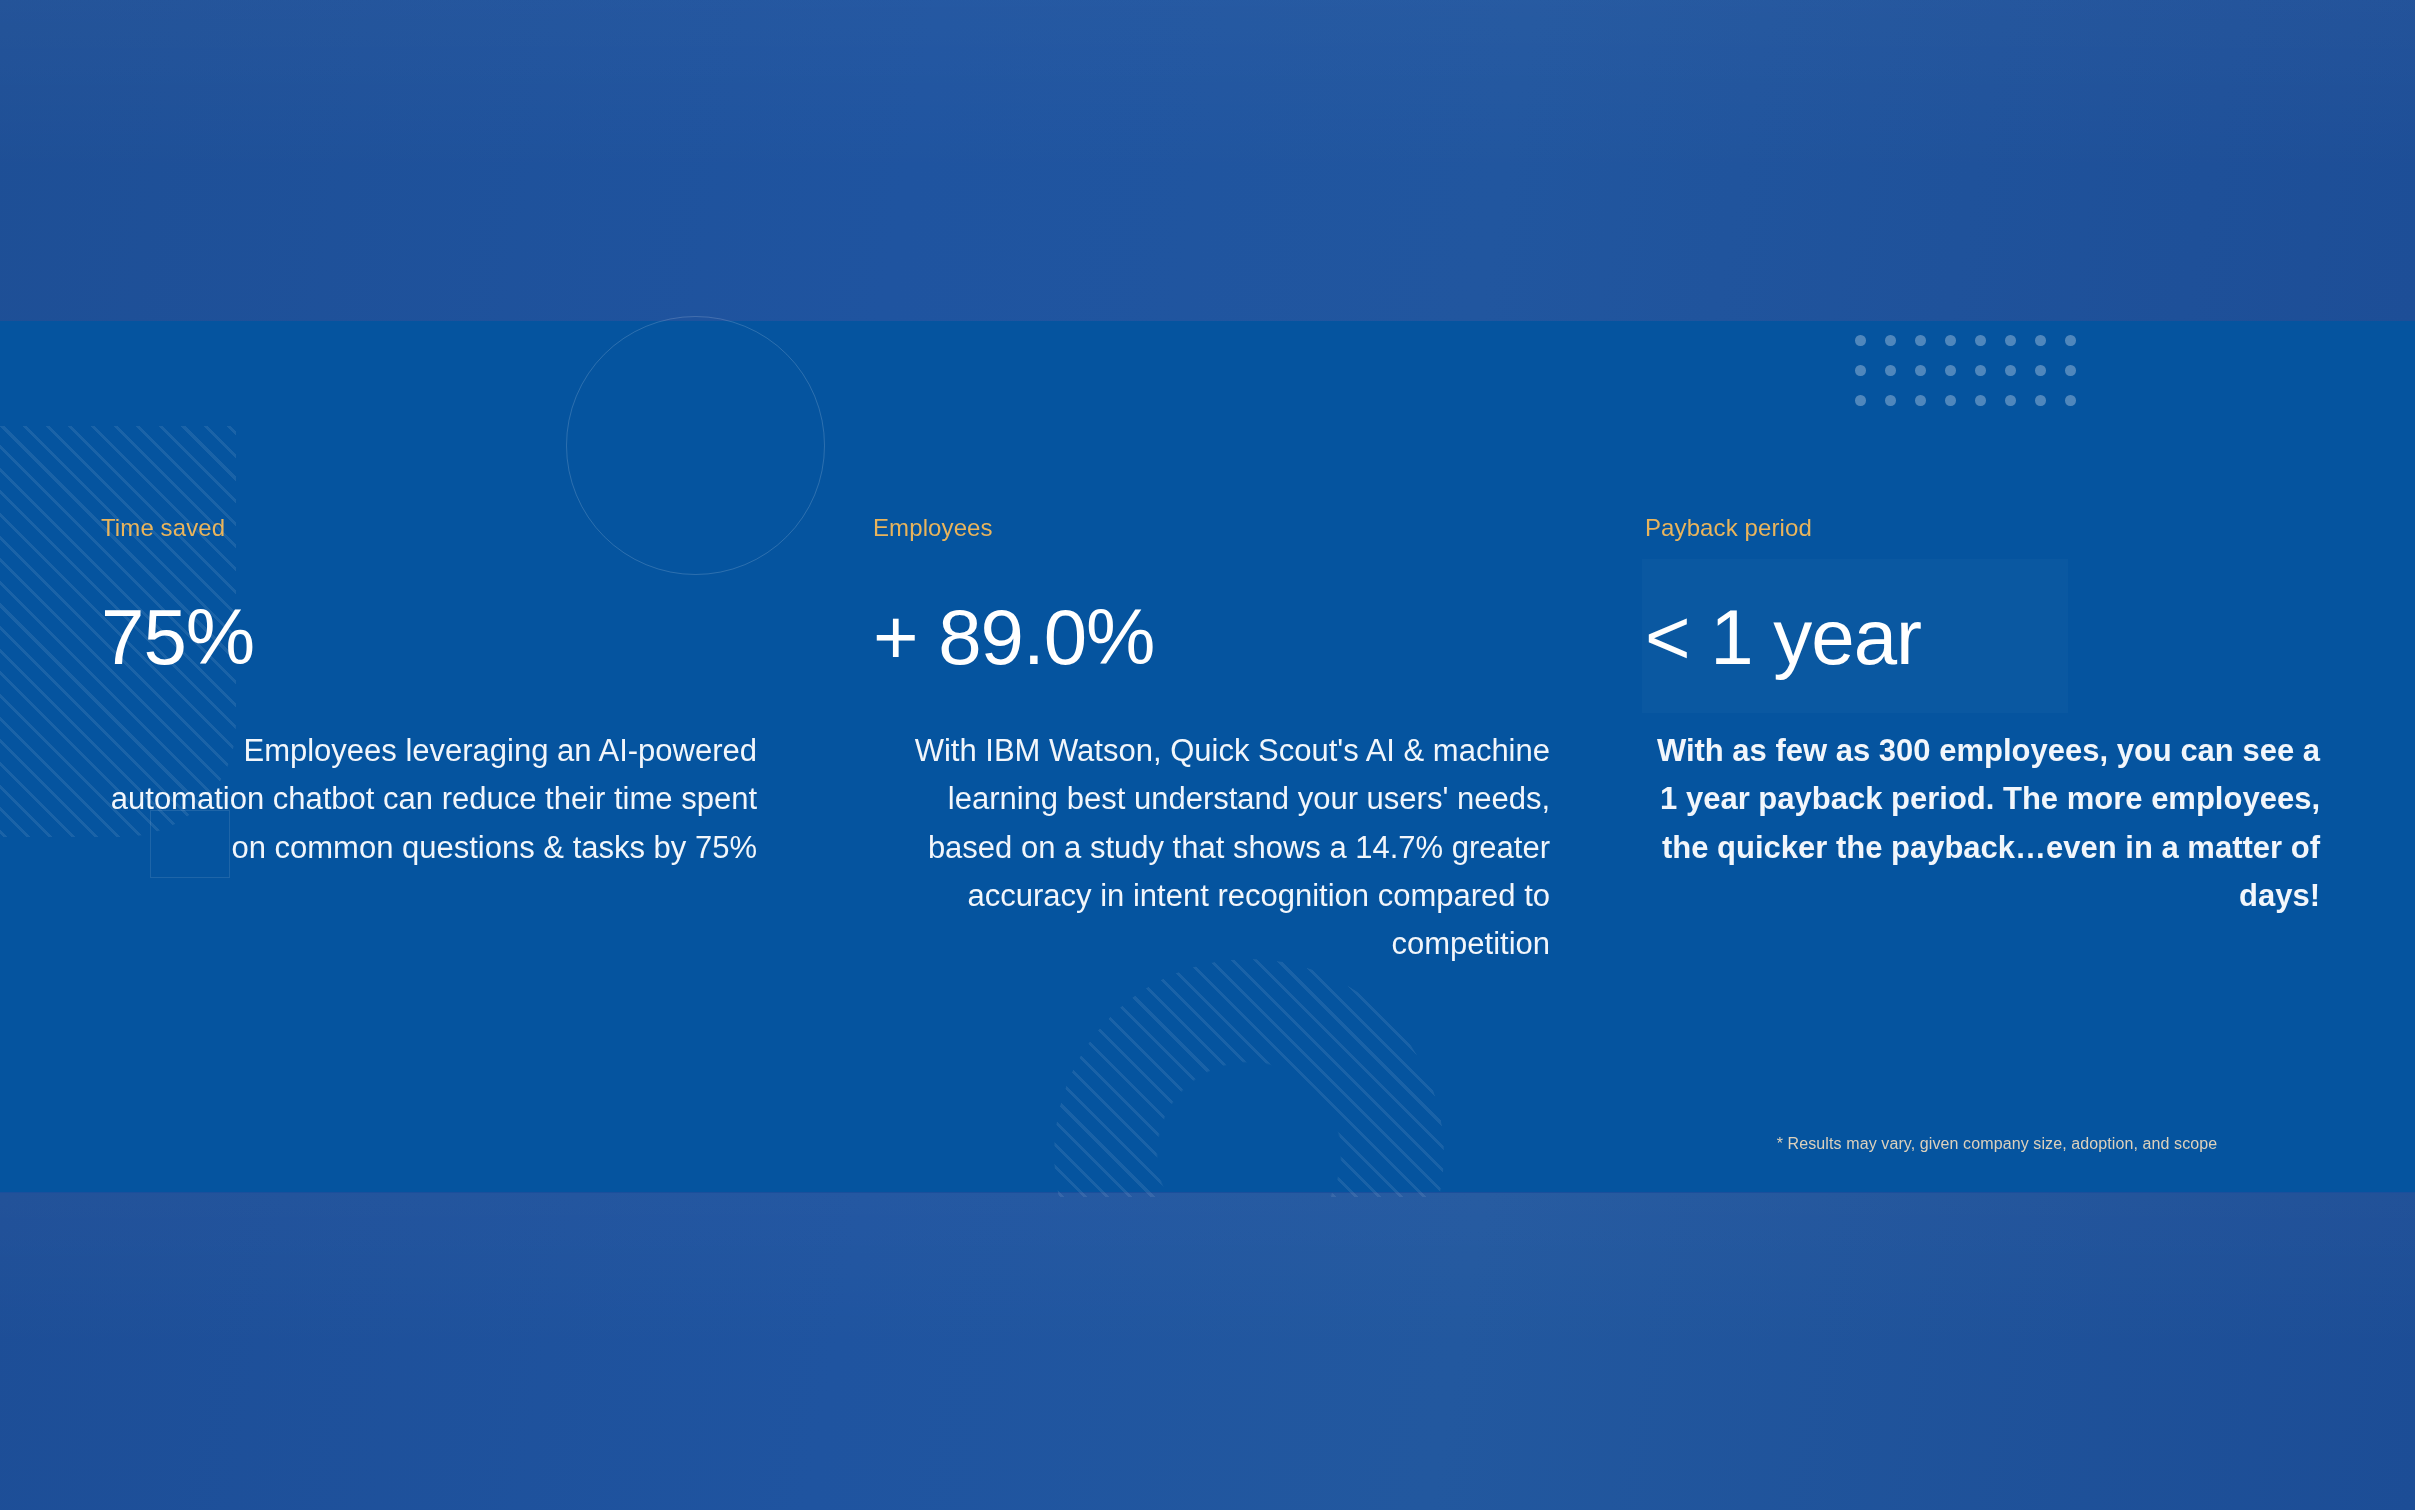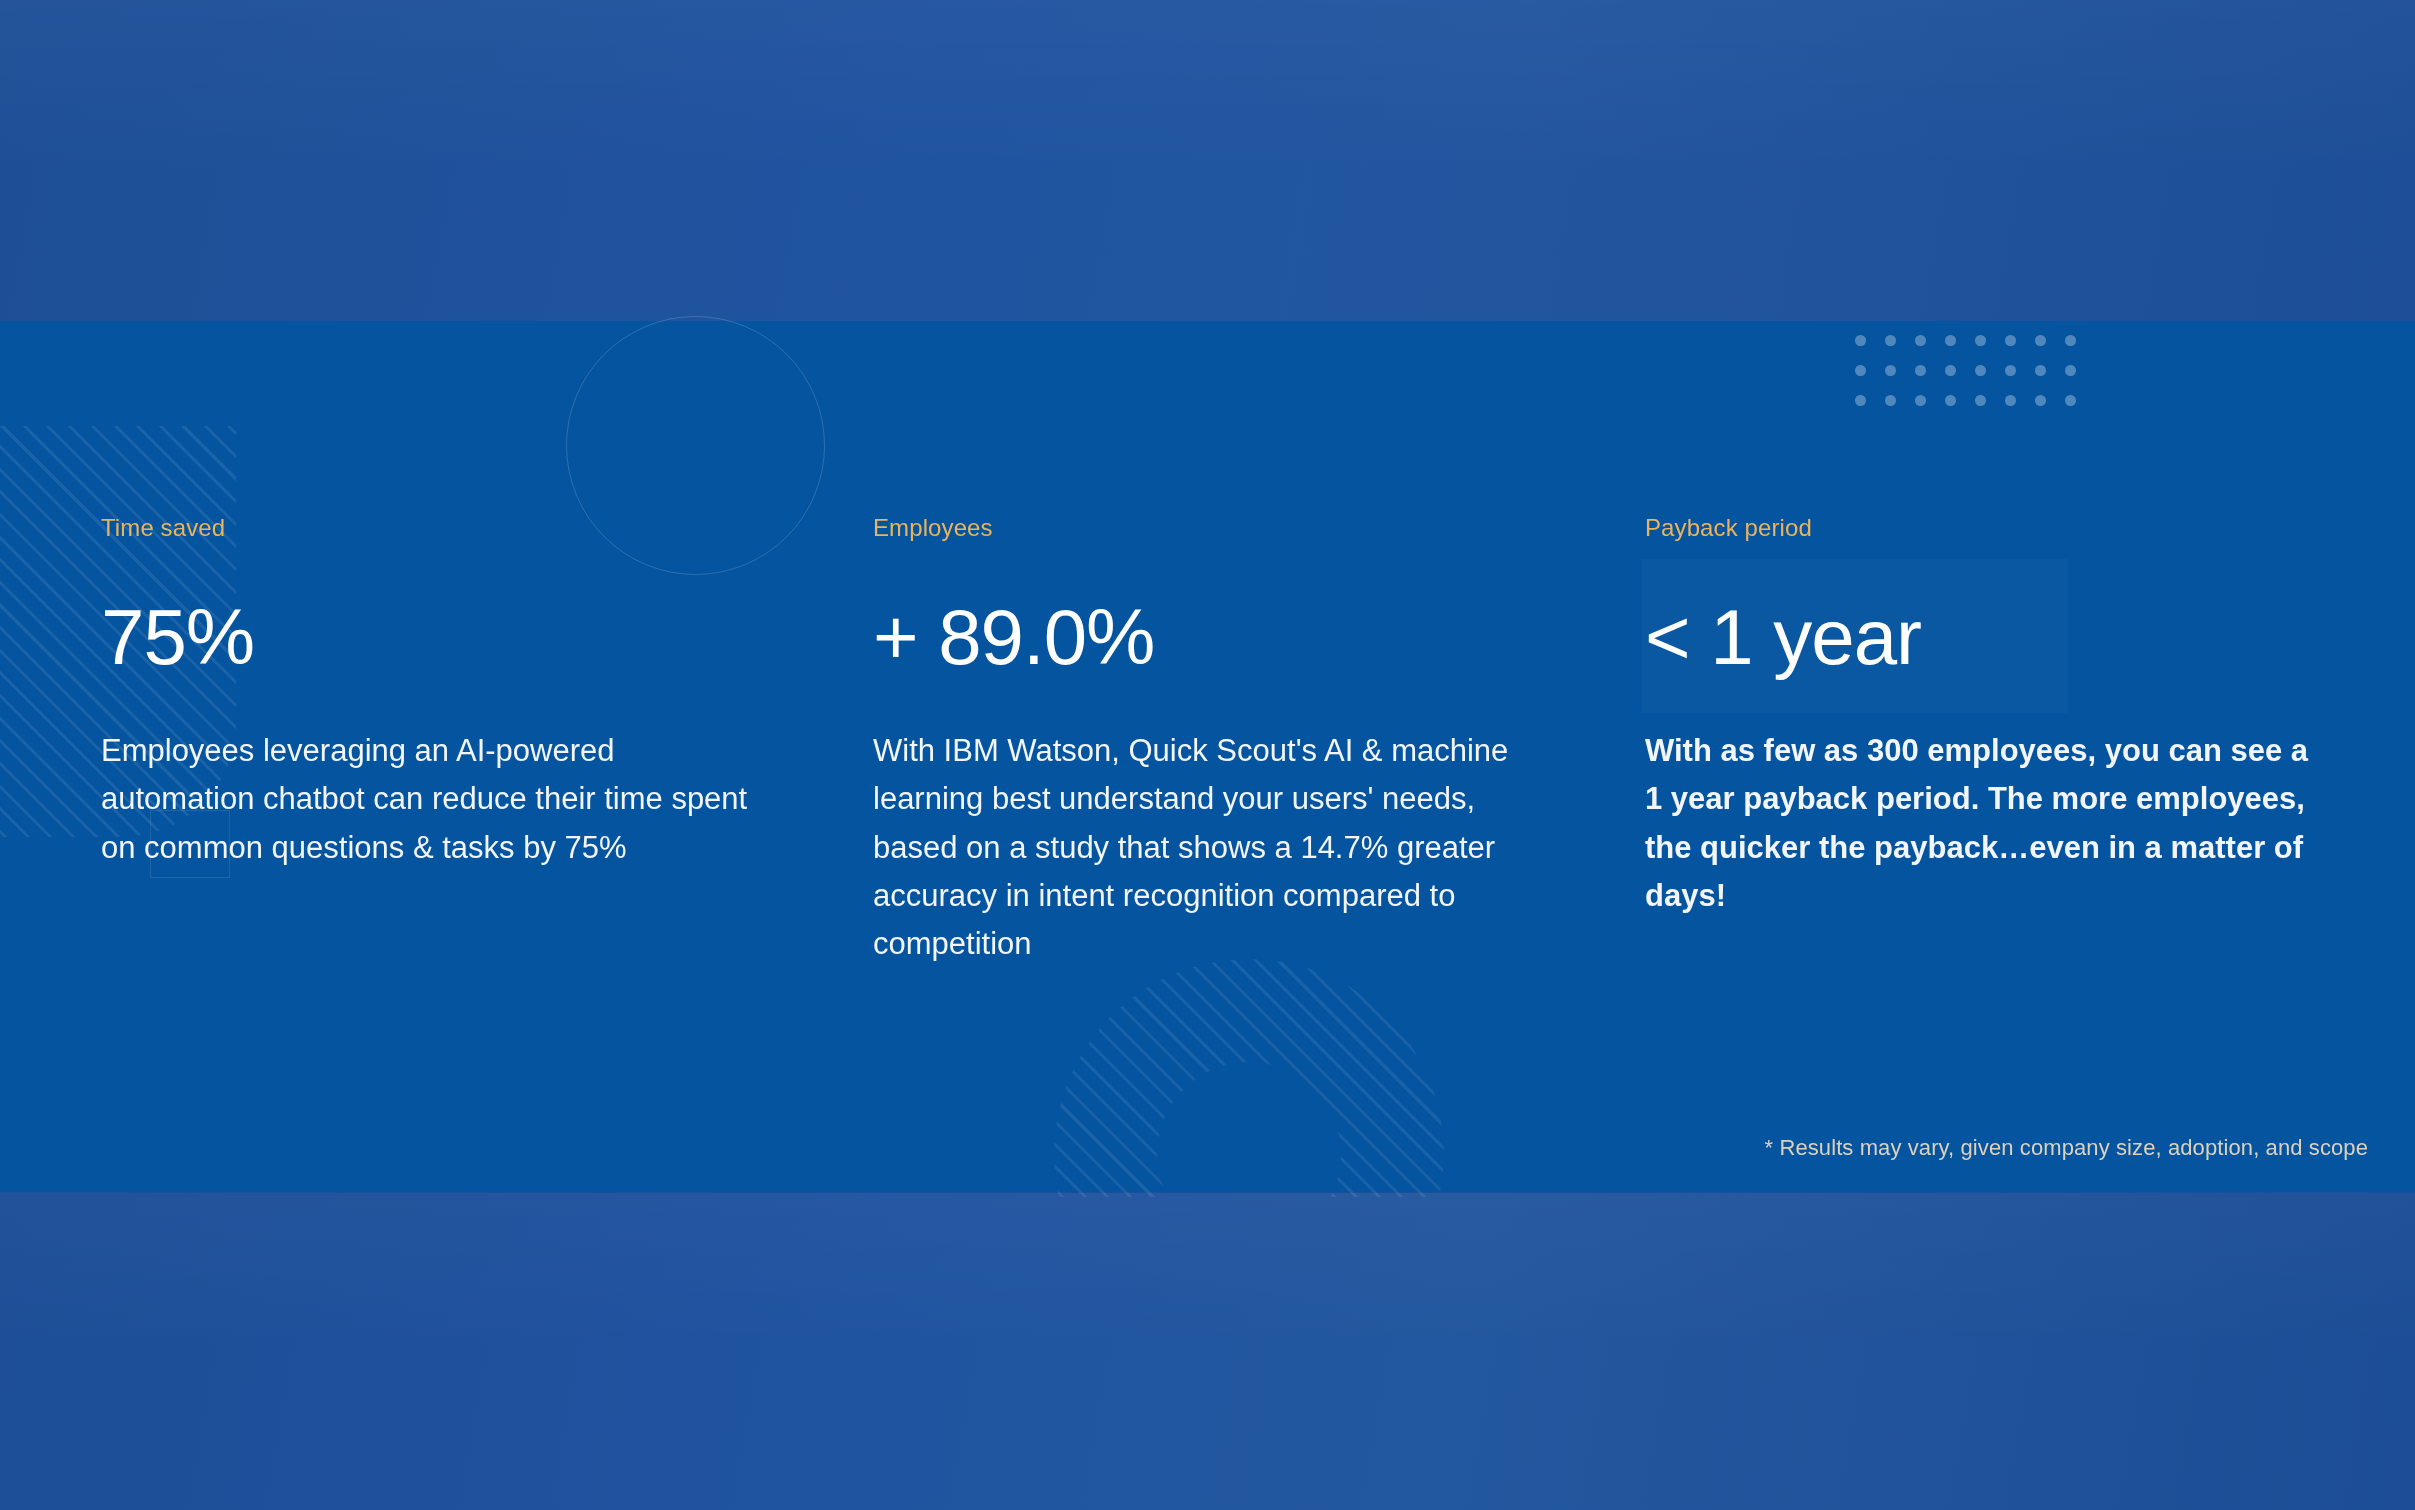--- a/index.html
+++ b/index.html
@@ -93,30 +93,30 @@
   }
   .stat-value{
     position:absolute; top:277px;
     color:#ffffff;
     font-size:78px; font-weight:400; letter-spacing:-1px;
     white-space:nowrap; line-height:1;
   }
   .stat-desc{
     position:absolute; top:406px;
     color:#f2f6fb;
-    font-size:31px; font-weight:400; line-height:1.56;
+    font-size:31px; font-weight:400; line-height:1.56;text-align:right;
   }
   .col-1 .stat-desc{ width:656px; }
   .col-2 .stat-desc{ width:677px; }
   .col-3 .stat-desc{ width:675px;font-weight:bold; }
 
   .footnote{
     position:absolute; left:1626px; top:1135px; width:742px;
-    color:#ddd1bc; font-size:22px; font-weight:400; letter-spacing:0.1px;
-    text-align:right; white-space:nowrap;
+    color:#ddd1bc; font-size:16px; font-weight:400; letter-spacing:0.1px;
+    text-align:center; white-space:nowrap;
   }
 </style>
 </head>
 <body>
 
 <div id="slide">
 
   <div class="band-top"></div>
   <div class="band-main"></div>
   <div class="band-bottom"></div>

